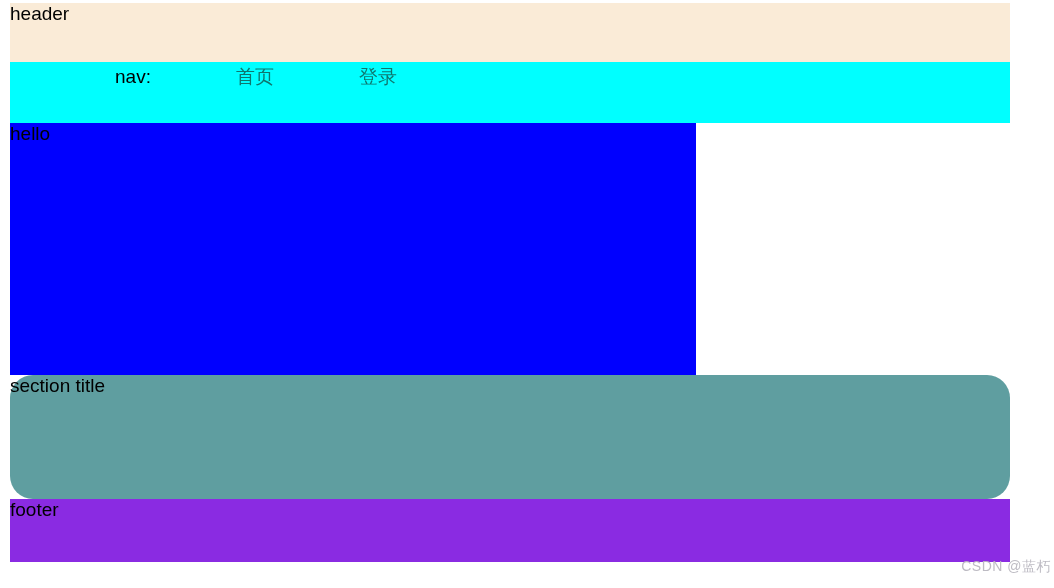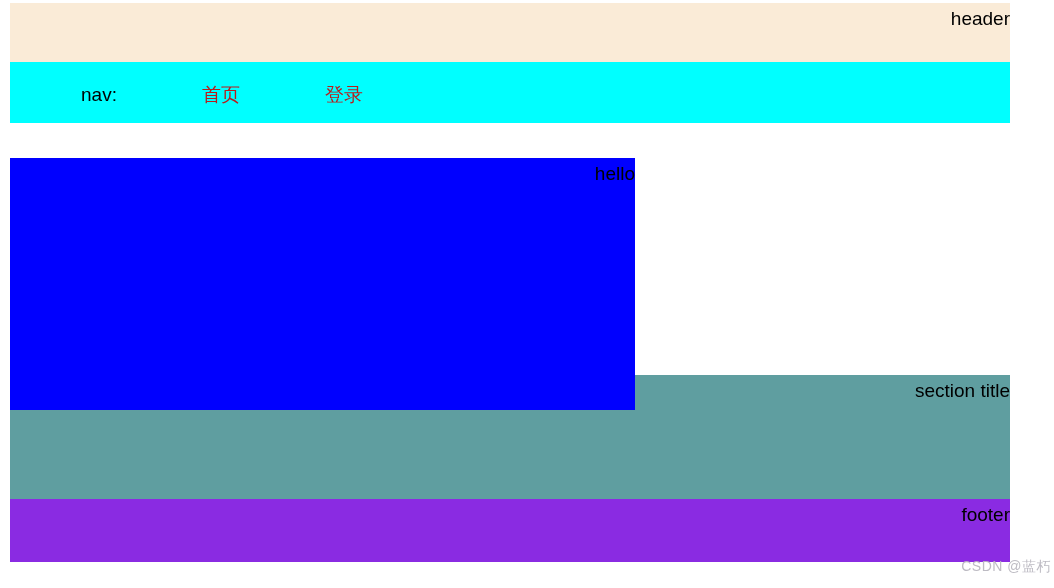--- a/index.html
+++ b/index.html
@@ -12,66 +12,65 @@
     font-family: "Liberation Sans", "DejaVu Sans", sans-serif;
     color: #000000;
   }
   .page {
     position: relative;
     margin: 3px 0 0 10px;
     width: 1000px;
   }
   .block-label {
     display: block;
-    text-align: right;
+    text-align: left;
     font-size: 19px;
     line-height: 22px;
-    padding-top: 5px;
   }
   header.site-header {
     height: 59px;
     background: #faebd7;
   }
   nav.site-nav {
     height: 61px;
     background: #00ffff;
     display: flex;
-    align-items: center;
-    padding-left: 71px;
+    align-items: flex-start;
+    padding-left: 105px;
     box-sizing: border-box;
   }
   nav.site-nav .nav-text {
     font-size: 19px;
     line-height: 22px;
     margin-top: 4px;
   }
   nav.site-nav .nav-link {
     margin-left: 85px;
     text-decoration: none;
-    color: #b91c1c;
+    color: #0f766e;
     cursor: pointer;
   }
   .content-row {
     display: flex;
     height: 252px;
   }
   main.main-content {
-    width: 625px;
+    width: 686px;
     height: 252px;
     background: #0000ff;
-    margin-top: 35px;
   }
   aside.side-bar {
     width: 375px;
     height: 252px;
     background: #ffff00;
   }
   section.page-section {
     height: 124px;
     background: #5f9ea0;
+    border-radius: 23px;
   }
   footer.site-footer {
     height: 63px;
     background: #8a2be2;
   }
   .watermark {
     position: absolute;
     right: 3px;
     bottom: 12px;
     font-size: 14px;

